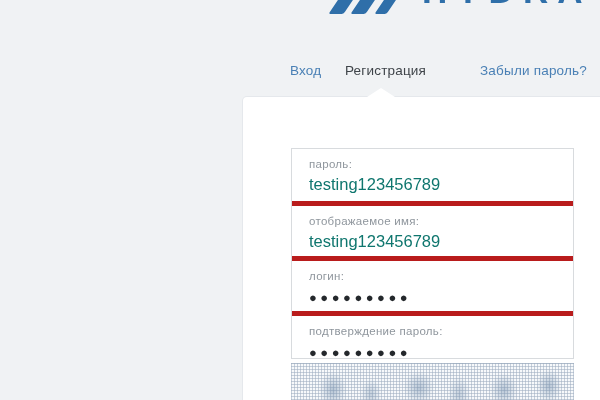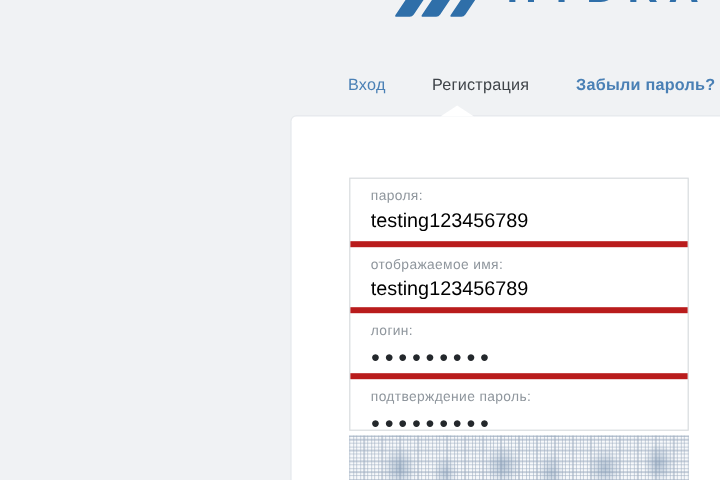--- a/index.html
+++ b/index.html
@@ -66,22 +66,22 @@
   .tab {
     position: absolute;
     top: 0;
     text-decoration: none;
     color: #4a80b5;
     cursor: pointer;
     letter-spacing: 0.2px;
   }
   .tab.active { color: #3f4449; cursor: default; }
   .tab-login { left: 290px; }
-  .tab-register { left: 360px; }
-  .tab-forgot { left: 480px; font-weight: bold; }
+  .tab-register { left: 345px; }
+  .tab-forgot { left: 480px; }
 
   
   .panel {
     position: absolute;
     left: 243px; top: 97px;
     width: 357px; height: 303px;
     background: #ffffff;
     border-radius: 4px 0 0 0;
     box-shadow: 0 0 0 1px rgba(210,215,220,0.35);
   }
@@ -119,21 +119,21 @@
     letter-spacing: 0.3px;
   }
   .field-input {
     display: block;
     width: 100%;
     border: none;
     outline: none;
     background: transparent;
     font-family: "Liberation Sans", sans-serif;
     font-size: 16.5px;
-    color: #000000;
+    color: #0f766e;
     margin-top: 5px;
     padding: 0;
   }
   .field-input.masked {
     font-size: 13px;
     letter-spacing: 3.5px;
     color: #24282c;
     margin-top: 8px;
     font-weight: bold;
   }
@@ -177,21 +177,21 @@
     <a class="tab tab-register active">Регистрация</a>
     <a class="tab tab-forgot">Забыли пароль?</a>
   </nav>
 
   <section class="panel">
     <div class="panel-notch"></div>
 
     <div class="fields">
 
       <div class="field-row row-1">
-        <label class="field-label">пароля:</label>
+        <label class="field-label">пароль:</label>
         <input class="field-input" type="text" value="testing123456789" style="">
       </div>
 
       <div class="field-row row-2">
         <label class="field-label">отображаемое имя:</label>
         <input class="field-input" type="text" value="testing123456789" style="">
       </div>
 
       <div class="field-row row-3">
         <label class="field-label">логин:</label>

